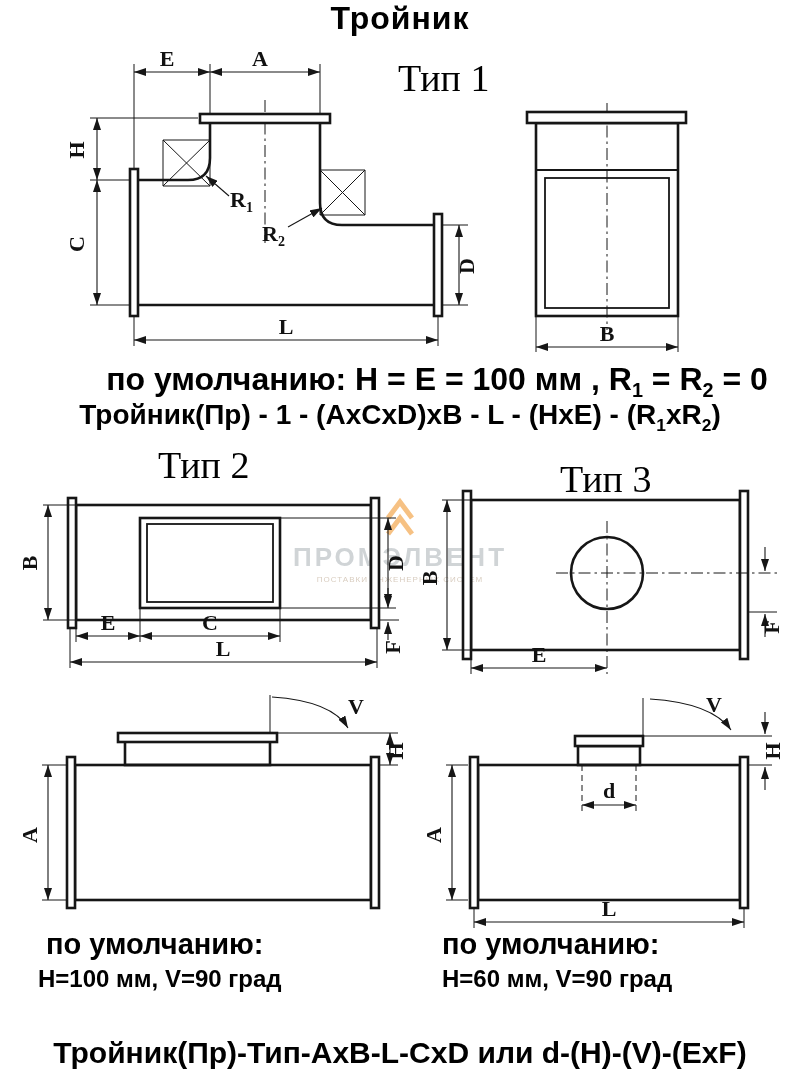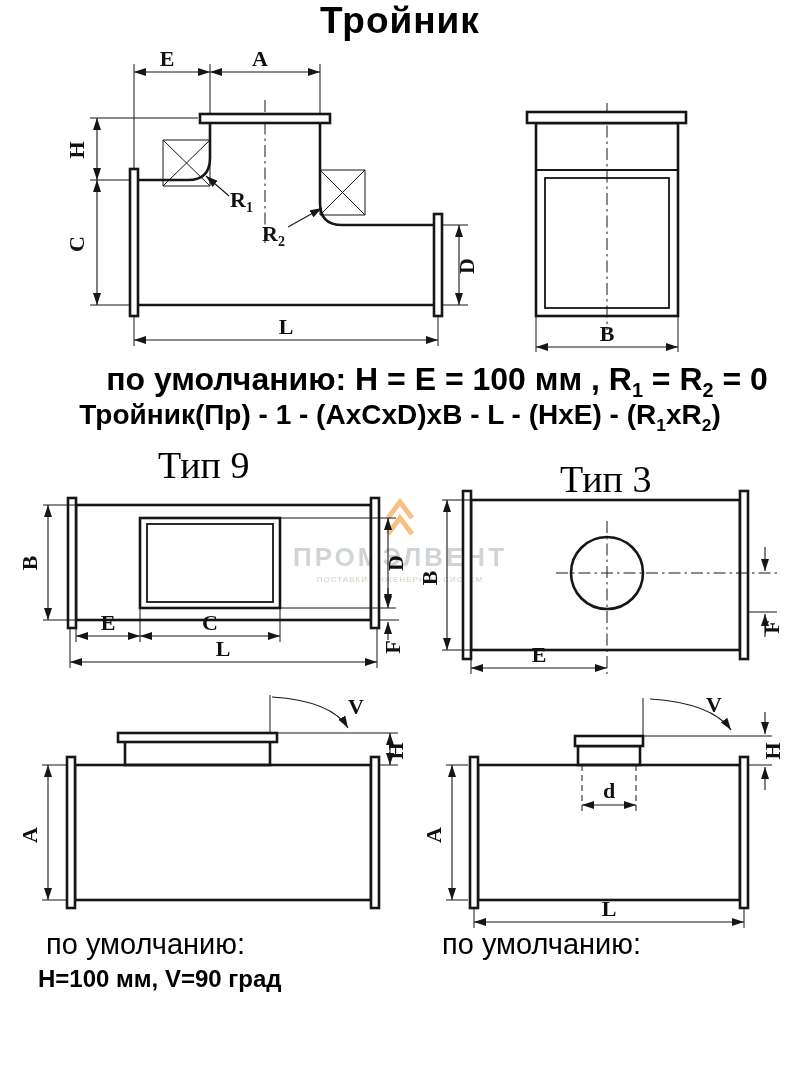--- a/index.html
+++ b/index.html
@@ -1,28 +1,28 @@
 <!DOCTYPE html>
 <html><head>
 <meta charset="utf-8">
 <style>
   html,body{margin:0;padding:0;background:#ffffff;}
   #stage{position:relative;width:800px;height:1083px;background:#fff;overflow:hidden;
          font-family:"Liberation Sans",sans-serif;color:#000;}
   .abs{position:absolute;white-space:nowrap;}
-  .title{top:0px;left:0;width:100%;text-align:center;font-size:37px;font-weight:bold;letter-spacing:1px;}
+  .title{top:0px;left:0;width:100%;text-align:center;font-size:32px;font-weight:bold;letter-spacing:1px;}
   .tip{font-family:"Liberation Serif",serif;font-size:38px;font-weight:400;}
   .tip1{left:398px;top:56px;}
   .tip2{left:158px;top:443px;}
   .tip3{left:560px;top:443px;margin-top:14px;}
   .bigline{left:0;width:100%;text-align:center;font-weight:bold;}
   .line1{top:361px;font-size:32px;padding-left:37px;}
   .line2{top:399px;font-size:28px;}
   .line1 sub,.line2 sub{font-size:0.62em;}
-  .bl-title{font-size:29px;font-weight:normal;}
+  .bl-title{font-size:29px;font-weight:bold;}
   .bl-val{font-size:24px;font-weight:bold;}
   .p-bl-t{left:46px;top:928px;}
   .p-br-t{left:442px;top:928px;}
   .p-bl-v{left:38px;top:965px;}
   .p-br-v{left:442px;top:965px;}
   .note{top:999px;font-size:28px;}
   .formula2{top:1036px;font-size:30px;}
   
   .wm{left:285px;top:496px;width:230px;text-align:center;opacity:0.55;z-index:0;}
   .wm .brand{font-size:26px;font-weight:bold;color:#aab1b6;letter-spacing:3px;}
@@ -48,30 +48,33 @@
   <div class="abs wm">
     <svg width="36" height="42" viewBox="0 0 36 42">
       <path d="M6,22 L18,6 L30,22" fill="none" stroke="#ef8f1f" stroke-width="5"></path>
       <path d="M6,38 L18,22 L30,38" fill="none" stroke="#ef8f1f" stroke-width="5"></path>
     </svg>
     <div class="brand">ПРОМЭЛВЕНТ</div>
     <div class="tag">ПОСТАВКИ ИНЖЕНЕРНЫХ СИСТЕМ</div>
   </div>
 
   <div class="abs title">Тройник</div>
-  <div class="abs tip tip2">Тип 9</div>
+  <div class="abs tip tip1">Тип 1</div>
+  <div class="abs tip tip2">Тип 2</div>
   <div class="abs tip tip3">Тип 3</div>
 
   <div class="abs bigline line1"><span>по умолчанию: H = E = 100 мм , R</span><sub>1</sub><span> = R</span><sub>2</sub><span> = 0</span></div>
 
   <div class="abs bigline line2"><span>Тройник(Пр) - 1 - (AхCхD)хB - L - (HхE) - (R</span><sub>1</sub><span>хR</span><sub>2</sub><span>)</span></div>
 
   <div class="abs bl-title p-bl-t">по умолчанию:</div>
   <div class="abs bl-title p-br-t">по умолчанию:</div>
   <div class="abs bl-val p-bl-v">H=100 мм, V=90 град</div>
+  <div class="abs bl-val p-br-v">H=60 мм, V=90 град</div>
+  <div class="abs bigline formula2">Тройник(Пр)-Тип-АхВ-L-СхD или d-(H)-(V)-(ЕхF)</div>
 
   <svg class="draw" width="800" height="1083" viewBox="0 0 800 1083">
     <defs>
       <marker id="arr" viewBox="0 0 12 8" refX="12" refY="4" markerWidth="11" markerHeight="7.5" orient="auto-start-reverse">
         <path d="M0,0 L12,4 L0,8 Z" fill="#161616"></path>
       </marker>
     </defs>
 
     <g>
 

